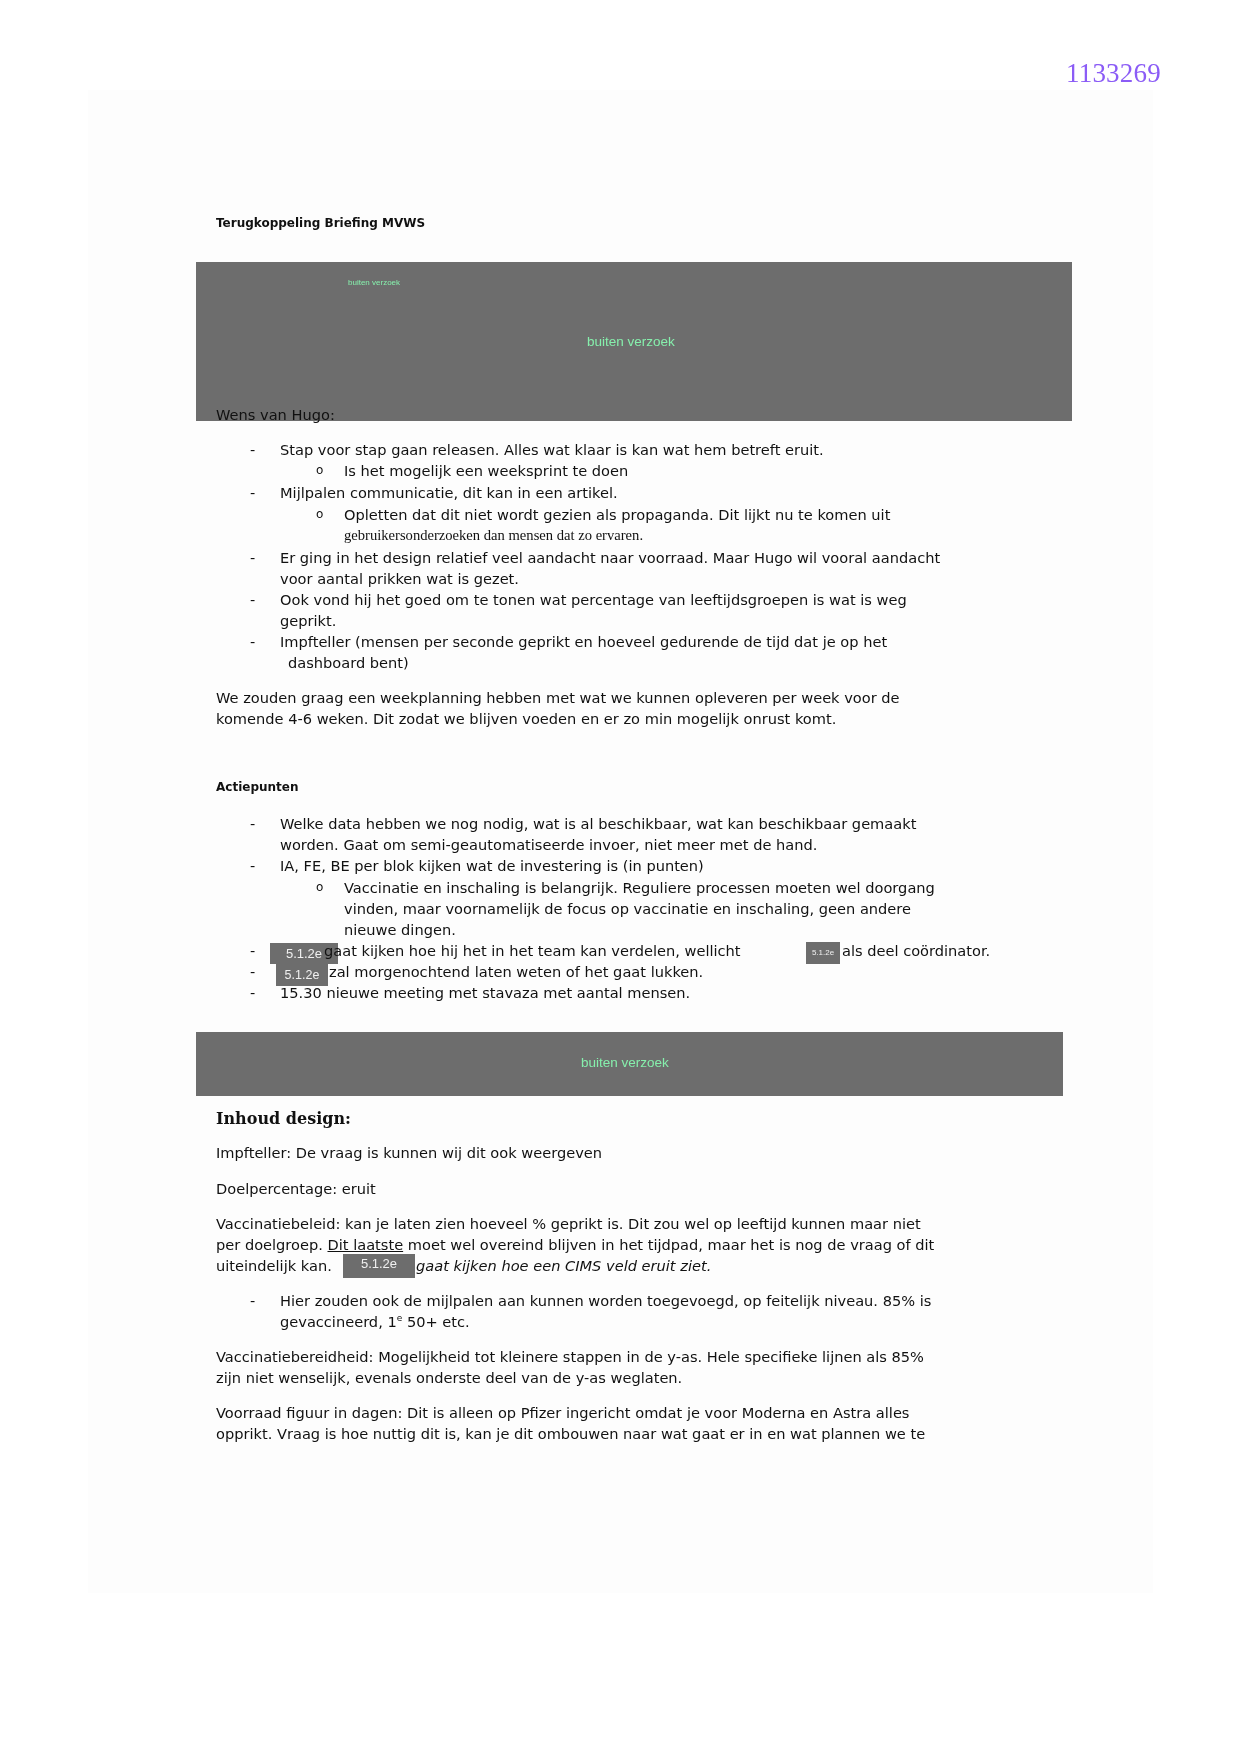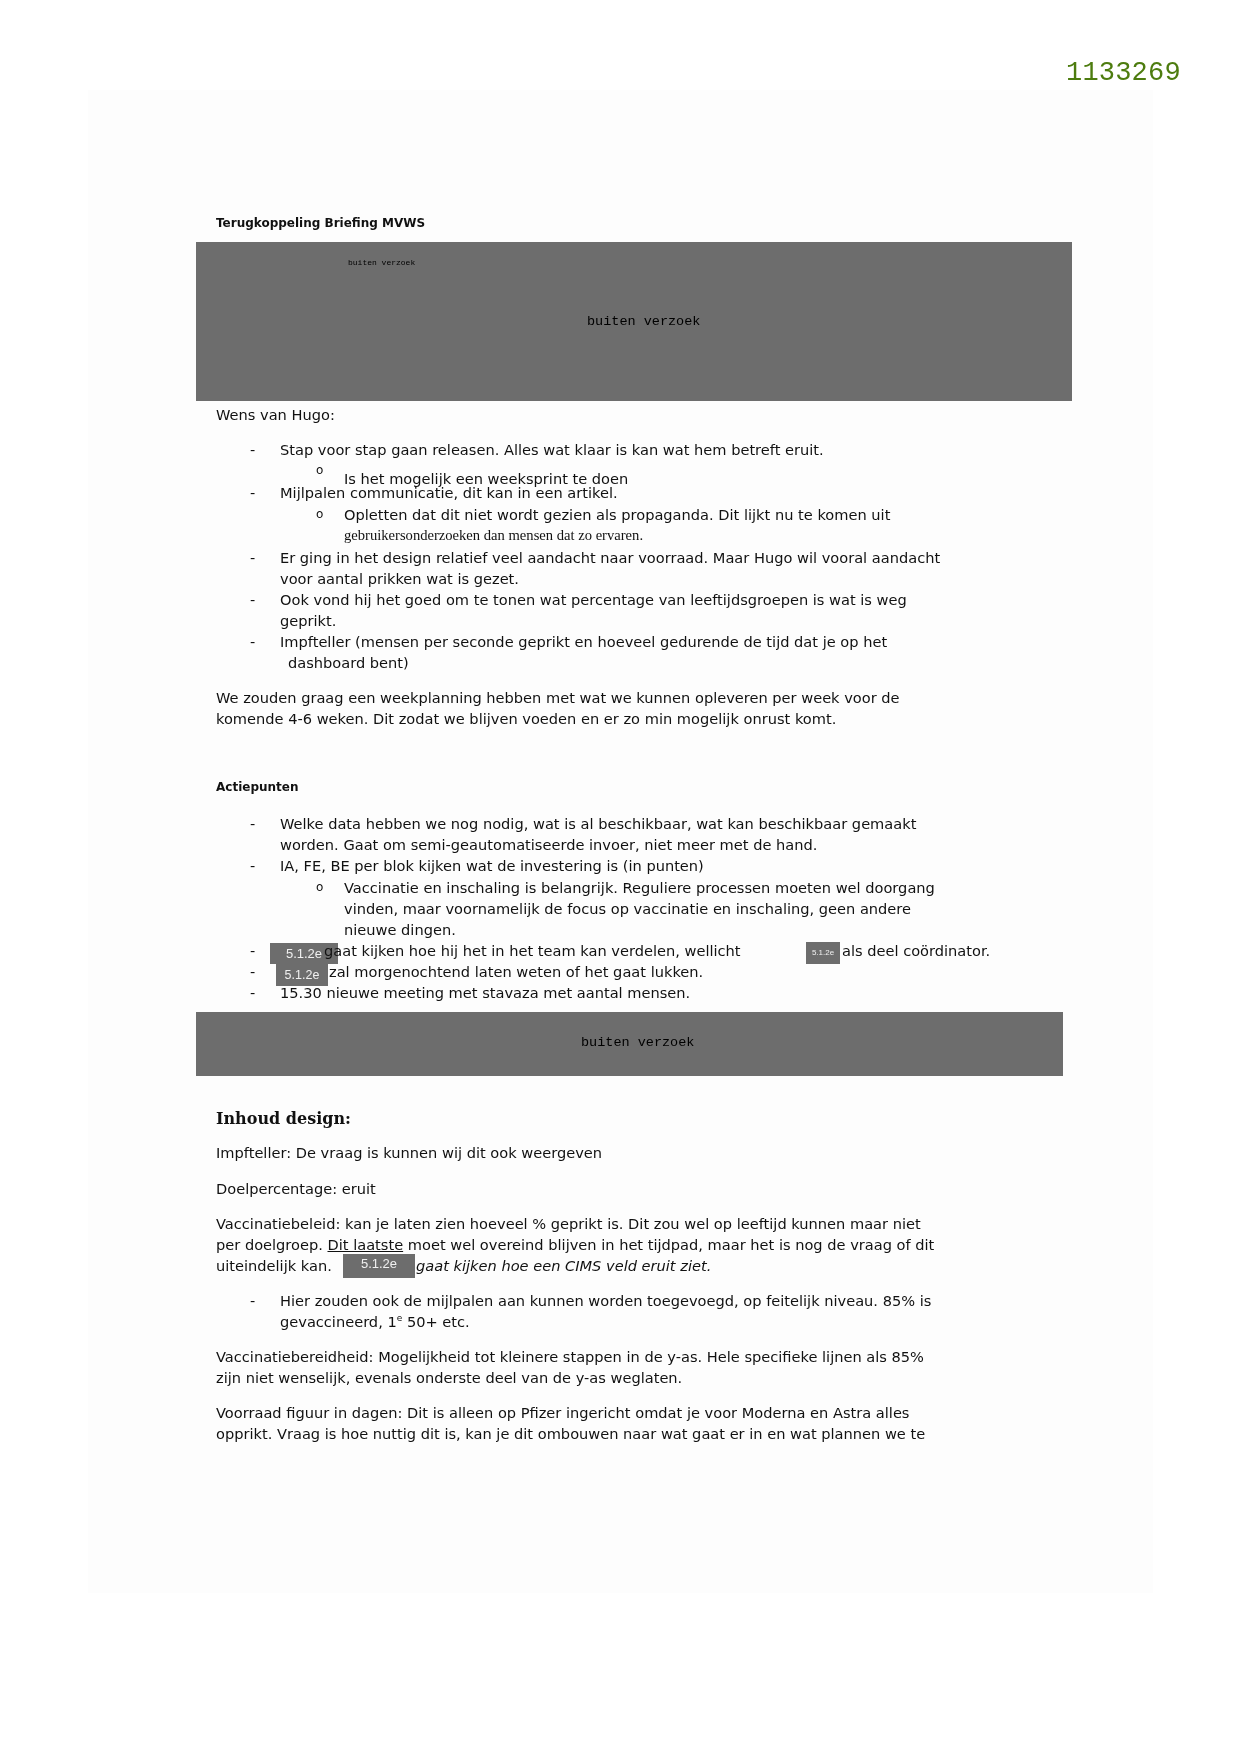--- a/index.html
+++ b/index.html
@@ -5,31 +5,32 @@
   html, body { margin:0; padding:0; }
   body {
     width:1241px; height:1754px; position:relative; background:#ffffff;
     font-family:"DejaVu Sans", sans-serif; color:#111; overflow:hidden;
   }
   .page-bg {
     position:absolute; left:88px; top:90px; width:1065px; height:1503px;
     background:#fdfdfd;
   }
   .doc-number {
-    position:absolute; left:1066px; top:58px; font-family:Liberation Mono, monospace;
-    font-size:27px; color:#4d7c0f; letter-spacing:0.2px;
+    position:absolute; left:1066px; top:58px; font-family:Liberation Serif, serif;
+    font-size:27px; color:#8b5cf6; letter-spacing:0.2px;
   }
   .abs { position:absolute; }
   .title {
     left:216px; top:216px; font-family:"DejaVu Sans", sans-serif; font-weight:bold; font-size:12px;
   }
   .h-serif { font-family:"DejaVu Serif", serif; font-weight:bold; font-size:16px; }
   .redact-block {
-    position:absolute; background:#6d6d6d; color:#000000;
-    font-family:Liberation Mono, monospace;
+    position:absolute; background:#6d6d6d; color:#86efac;
+    font-family:Liberation Sans, sans-serif;
+    margin-top:20px;
   }
   .redact-block .lbl { position:absolute; font-size:13.5px; }
   .redact-block .lbl-small { position:absolute; font-size:8px; }
   .redact-inline {
     position:absolute; background:#6d6d6d; color:#f0f0f0;
     font-family:"Liberation Sans", sans-serif; text-align:center;
   }
   .dash { position:absolute; font-size:14.6px; }
   .circ { position:absolute; font-size:12px; }
   .line { position:absolute; font-size:14.6px; white-space:nowrap; }
@@ -48,21 +49,21 @@
 <div class="redact-block" style="left:196px; top:242px; width:876px; height:159px;">
   <span class="lbl-small" style="left:152px; top:16px;">buiten verzoek</span>
   <span class="lbl" style="left:391px; top:72px;">buiten verzoek</span>
 </div>
 
 <div class="line" style="left:216px; top:406px;">Wens van Hugo:</div>
 
 <div class="dash" style="left:250px; top:441px;">-</div>
 <div class="line" style="left:280px; top:441px;">Stap voor stap gaan releasen. Alles wat klaar is kan wat hem betreft eruit.</div>
 <div class="circ" style="left:316px; top:463px;">o</div>
-<div class="line" style="left:344px; top:462px;margin-top:8px;">Is het mogelijk een weeksprint te doen</div>
+<div class="line" style="left:344px; top:462px;">Is het mogelijk een weeksprint te doen</div>
 
 <div class="dash" style="left:250px; top:484px;">-</div>
 <div class="line" style="left:280px; top:484px;text-align:right;">Mijlpalen communicatie, dit kan in een artikel.</div>
 <div class="circ" style="left:316px; top:507px;">o</div>
 <div class="line" style="left:344px; top:506px;">Opletten dat dit niet wordt gezien als propaganda. Dit lijkt nu te komen uit</div>
 <div class="line" style="left:344px; top:527px;font-family:Liberation Serif, serif;">gebruikersonderzoeken dan mensen dat zo ervaren.</div>
 
 <div class="dash" style="left:250px; top:549px;">-</div>
 <div class="line" style="left:280px; top:549px;">Er ging in het design relatief veel aandacht naar voorraad. Maar Hugo wil vooral aandacht</div>
 <div class="line" style="left:280px; top:570px;">voor aantal prikken wat is gezet.</div>

